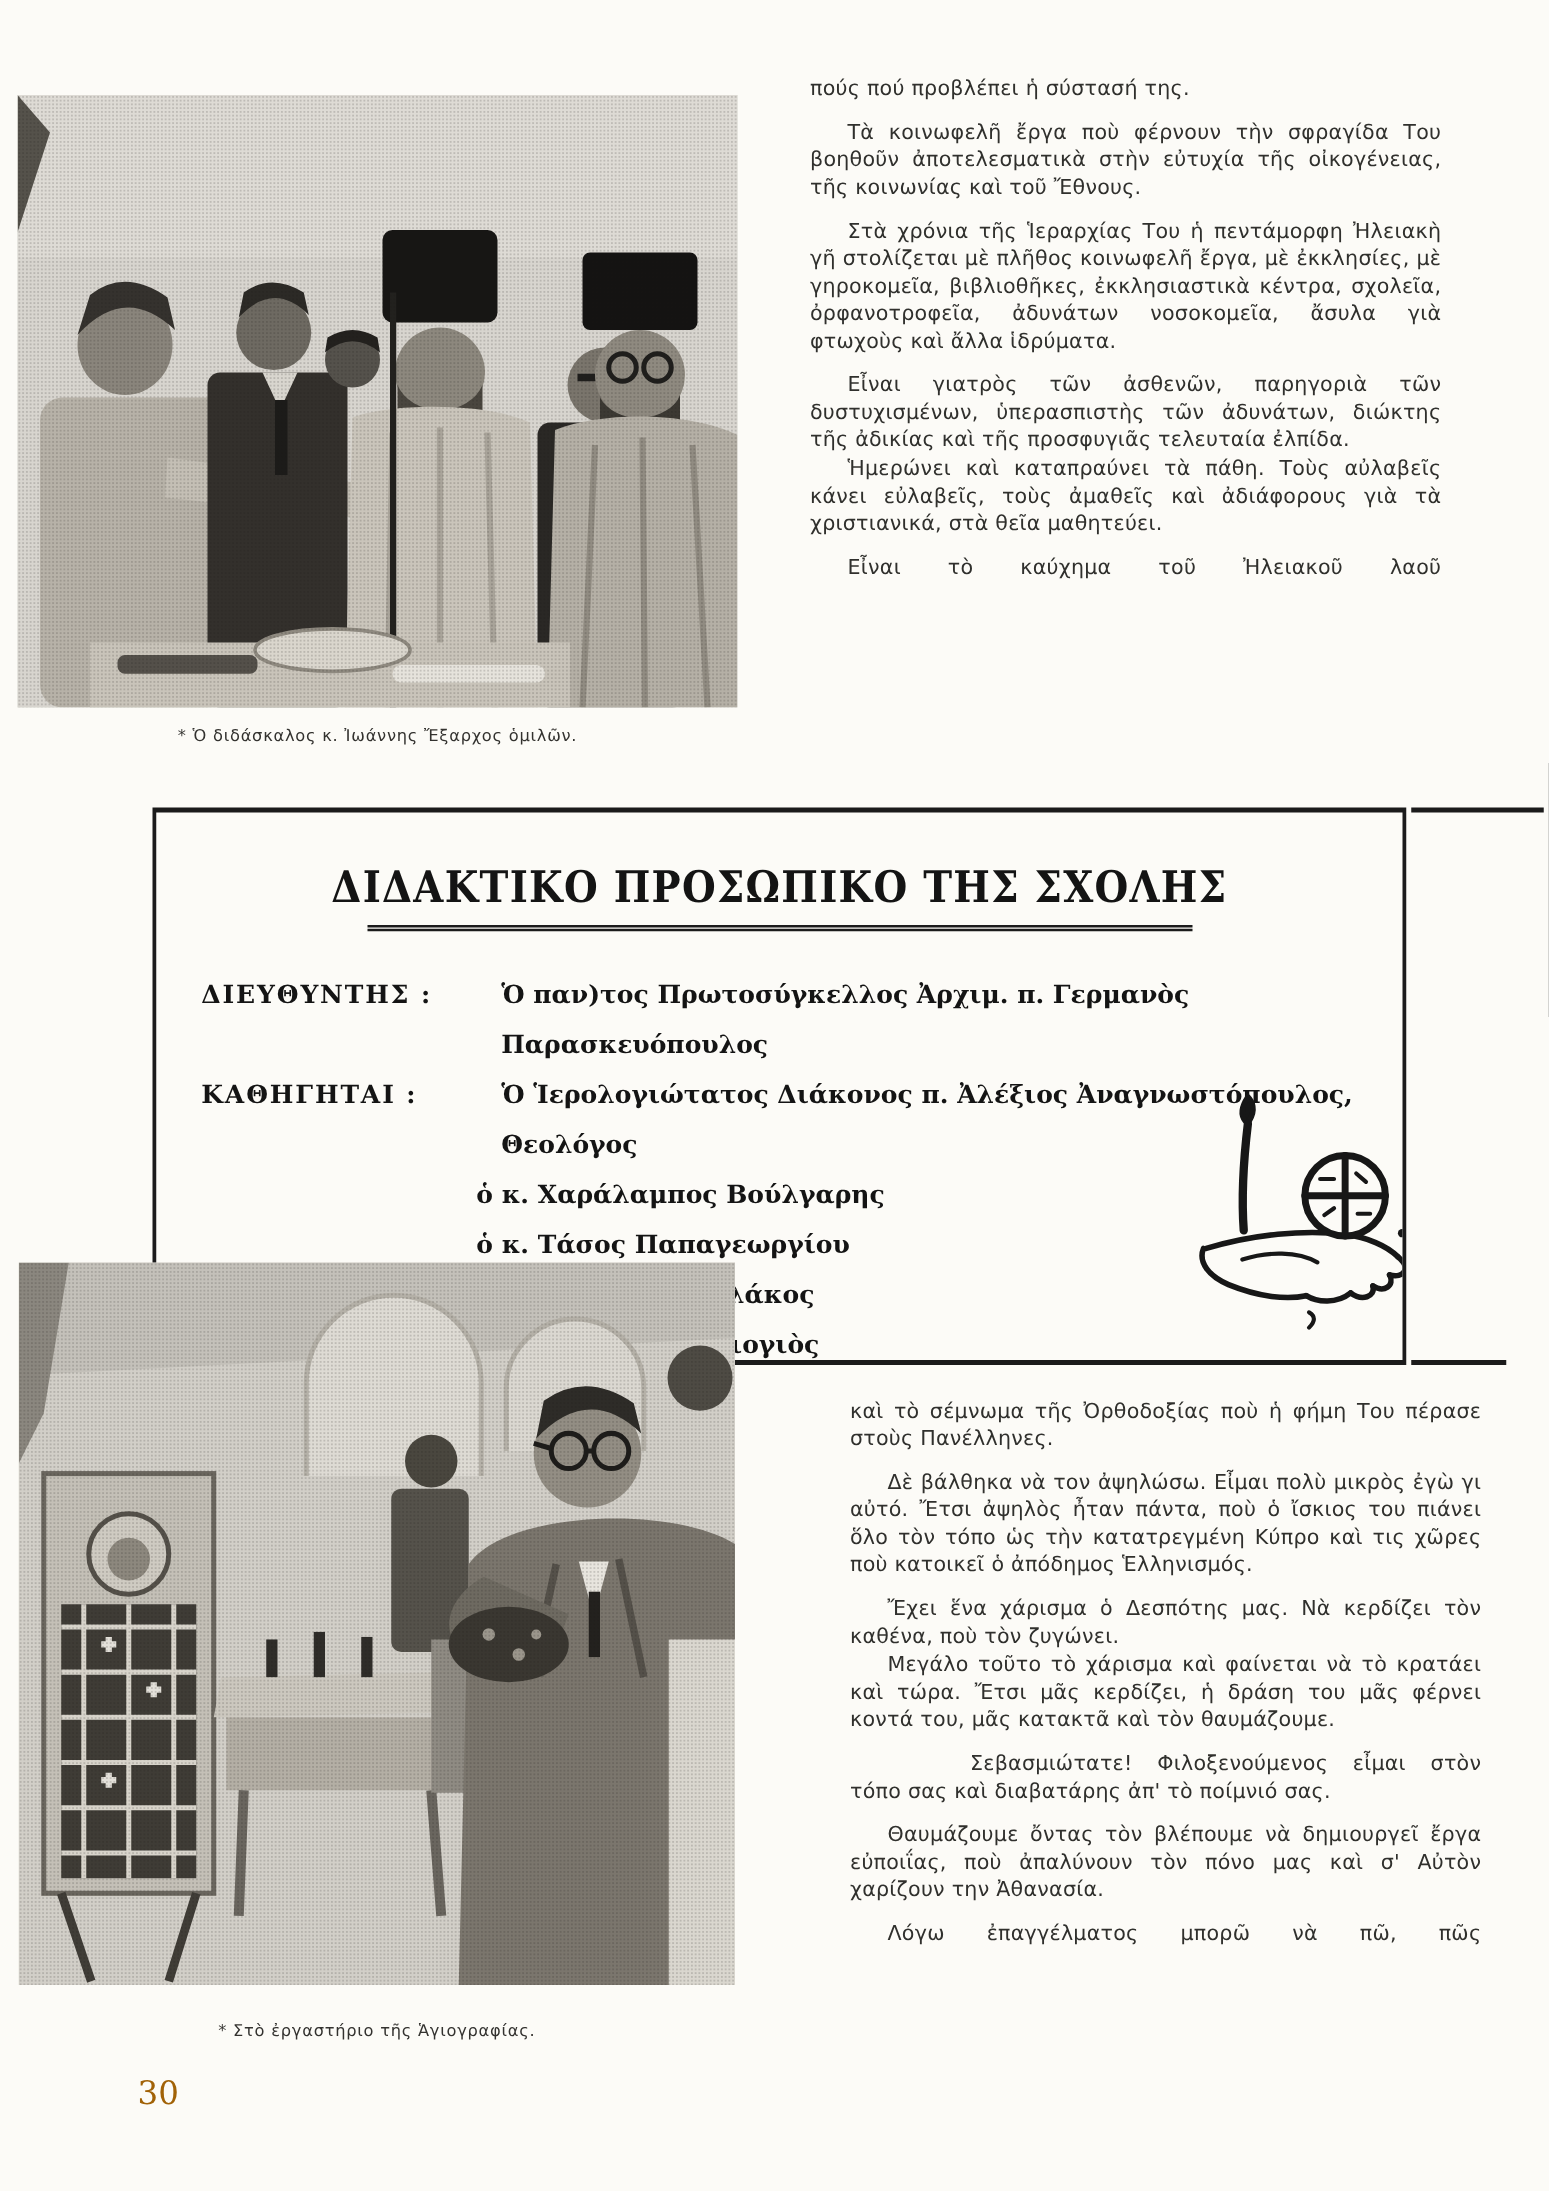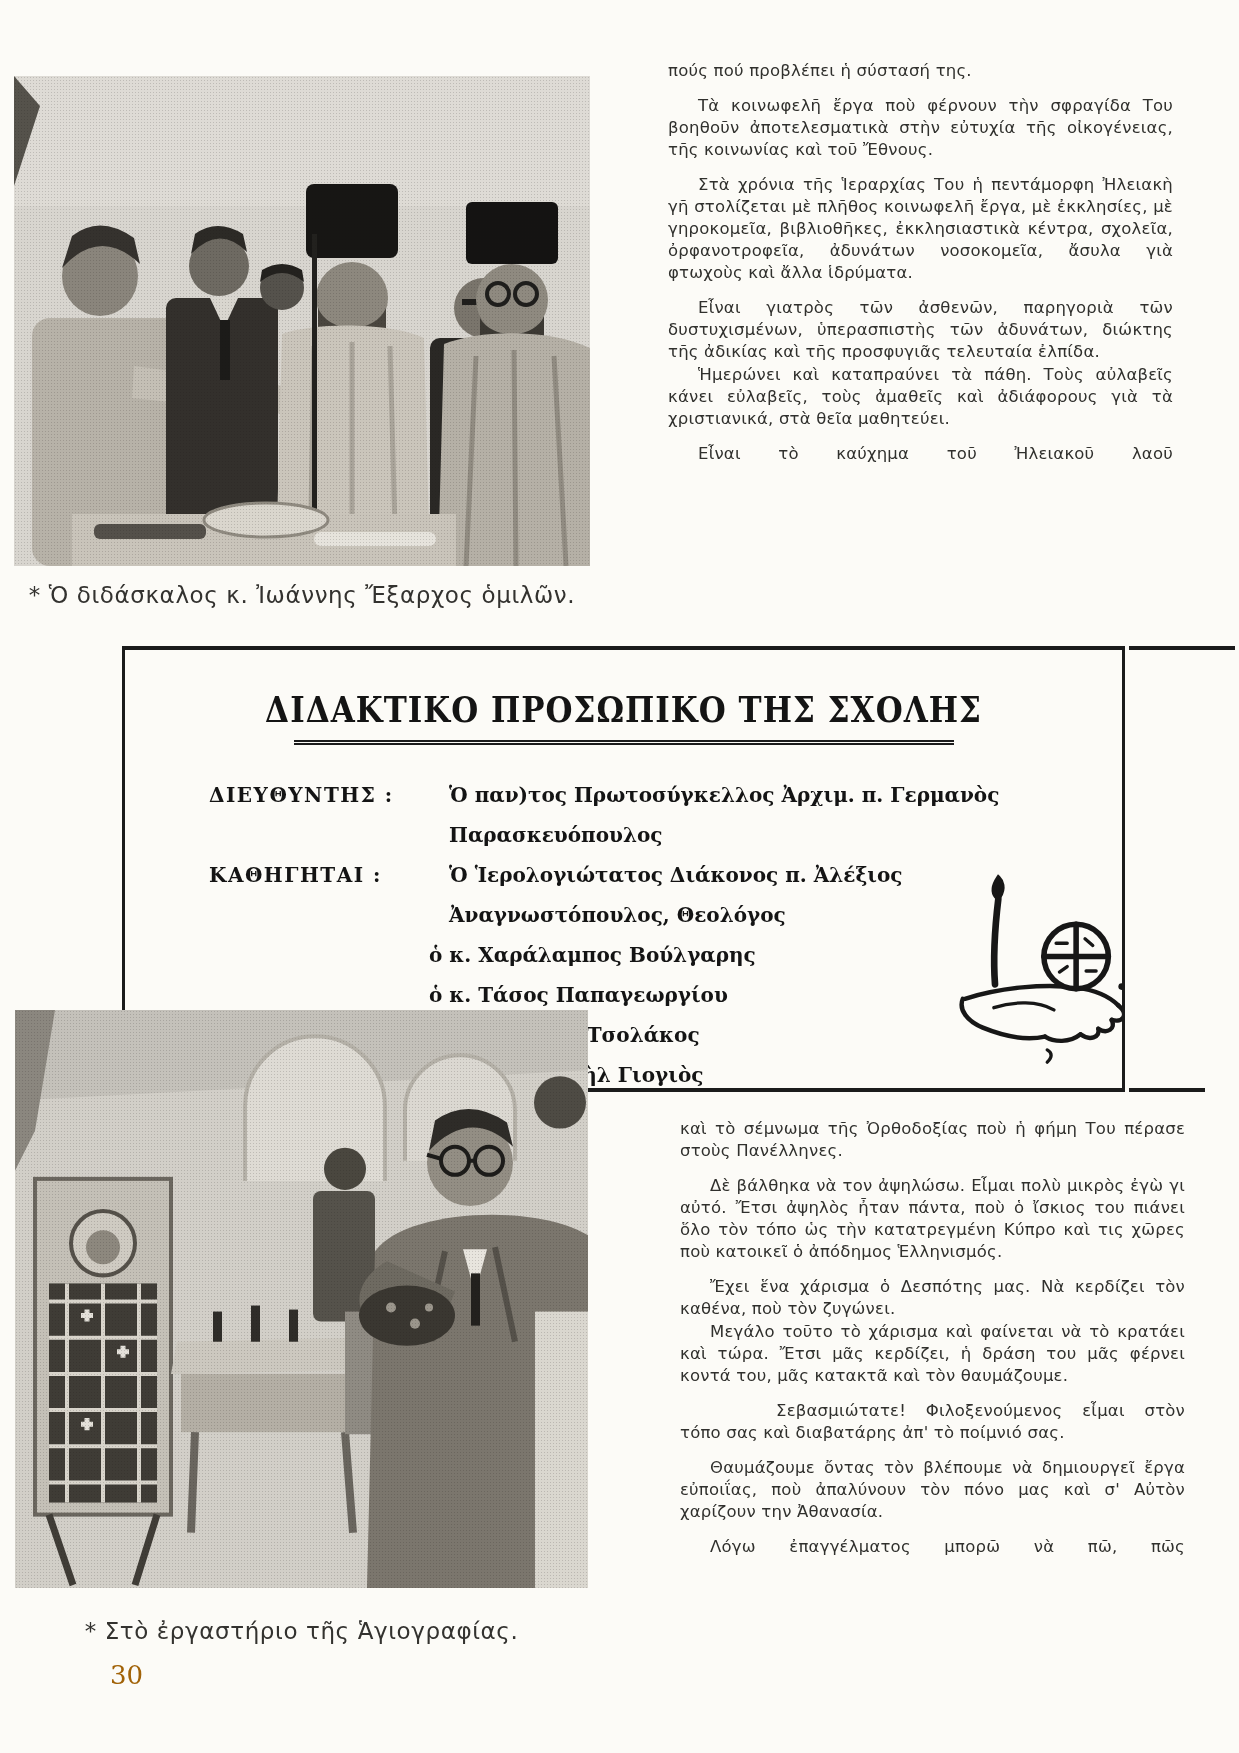--- a/index.html
+++ b/index.html
@@ -24,37 +24,37 @@
     position:absolute;inset:0;
     background-image:radial-gradient(circle, rgba(25,23,20,0.16) 0.7px, transparent 0.9px);
     background-size:3px 3px;
     pointer-events:none;
   }
   .photo-top{left:14px;top:76px;width:576px;height:490px;}
   .photo-bottom{left:15px;top:1010px;width:573px;height:578px;}
   .photo-caption{
     position:absolute;
     text-align:center;
-    font-size:23px;
+    font-size:13px;
     letter-spacing:0.6px;
     color:#33322f;
   }
   .caption-top{left:14px;top:582px;width:576px;}
   .caption-bottom{left:15px;top:1618px;width:573px;}
   
   .col{
     position:absolute;
     width:505px;
     font-size:16.5px;
     line-height:22px;
     text-align:justify;
     letter-spacing:0.2px;
     color:#30302d;
   }
-  .col-top{left:668px;top:60px;}
+  .col-top{left:648px;top:60px;}
   .col-bottom{left:680px;top:1118px;}
   .p{margin:0 0 13px 0;}
   .p.ind{text-indent:30px;}
   .p.bigind{text-indent:96px;}
   .p.tight{margin-bottom:1px;}
   .p.spread{text-align-last:justify;}
   
   .staff-box{
     position:absolute;
     left:122px;top:646px;
@@ -79,21 +79,21 @@
   }
   .staff-title span{display:inline-block;transform:scaleY(1.12);}
   .title-underline{
     width:660px;height:5px;
     margin:12px auto 0 auto;
     border-top:2px solid #1b1b1b;
     border-bottom:2px solid #1b1b1b;
     box-sizing:border-box;
   }
   .staff-rows{margin-top:30px;font-weight:bold;}
-  .sr{position:relative;line-height:40px;font-size:20px;margin-left:48px;}
+  .sr{position:relative;line-height:40px;font-size:20px;}
   .sr .lab{
     position:absolute;left:36px;top:0;
     font-size:20px;letter-spacing:1.5px;
   }
   .sr-label{padding-left:276px;}
   .sr-name{padding-left:256px;}
   .sr-kai{padding-left:212px;}
   .emblem{
     position:absolute;
     left:820px;top:222px;

